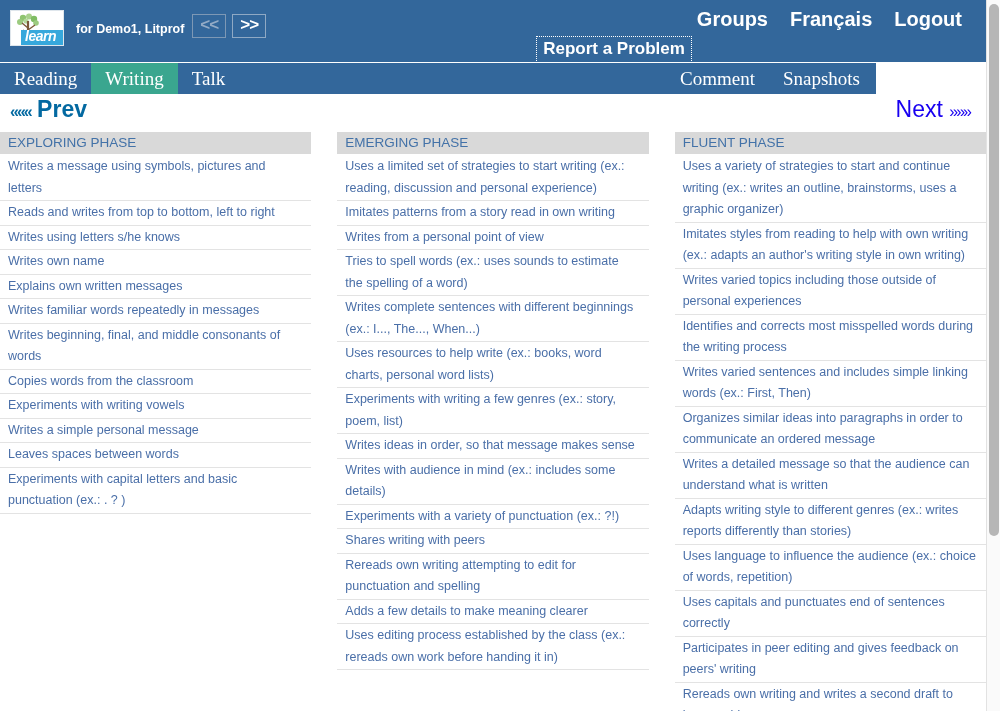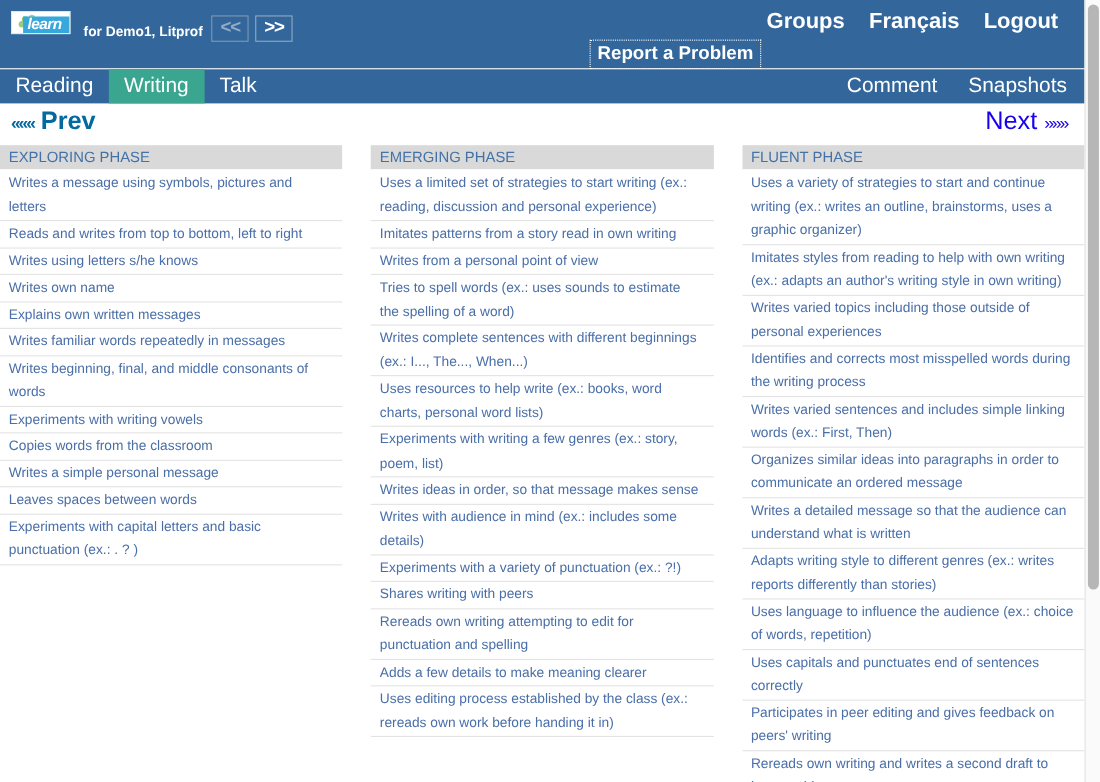--- a/index.html
+++ b/index.html
@@ -11,21 +11,21 @@
   }
   #app { position: relative; width: 1000px; height: 711px; background:#fff; }
 
   
   .topbar {
     position: absolute; left: 0; top: 0; width: 986px; height: 62px;
     background: #33679b;
     display: flex; align-items: flex-start;
   }
   .brand-logo {
-    width: 54px; height: 21px; margin: 10px 0 0 10px;
+    width: 54px; height: 36px; margin: 10px 0 0 10px;
     background: #ffffff; border: 1px solid #dfe6ec;
     position: relative; overflow: hidden; flex: 0 0 auto;
   }
   .brand-logo .tree-svg { position:absolute; left:3px; top:1px; }
   .brand-logo .learn-word {
     position: absolute; left: 12px; bottom: 2px;
     font-size: 14px; font-weight: bold; font-style: italic;
     color: #ffffff; letter-spacing: -0.5px; line-height: 14px;
     background: #37a8dc; padding: 0 3px 0 2px;
   }
@@ -58,22 +58,22 @@
   }
   .top-links span { cursor: pointer; }
   .report-problem {
     display: inline-block; margin-top: 5px;
     border: 1px dotted #ffffff; padding: 2px 6px 3px 6px;
     color: #ffffff; font-size: 17px; font-weight: bold; cursor: pointer;
   }
 
   
   .tabbar {
-    position: absolute; left: 0; top: 63px; width: 986px; height: 31px;
-    background: #33679b; display: flex; 
+    position: absolute; left: 0; top: 63px; width: 876px; height: 31px;
+    background: #33679b; display: flex;  font-family: Liberation Serif, serif;
   }
   .tab {
     color: #ffffff; font-size: 19px; height: 31px; line-height: 31px;
     padding: 0 14px; cursor: pointer; white-space: nowrap;
   }
   .tab.active { background: #3aa68f; }
   .tabbar .spacer { flex: 1 1 auto; }
   .tab.right { padding: 0 14px; }
   .tab.last { padding-right: 16px; }
 
@@ -185,22 +185,22 @@
     <div class="col">
       <div class="col-header">EXPLORING PHASE</div>
       <ul class="phase-list">
         <li>Writes a message using symbols, pictures and letters</li>
         <li>Reads and writes from top to bottom, left to right</li>
         <li>Writes using letters s/he knows</li>
         <li>Writes own name</li>
         <li>Explains own written messages</li>
         <li>Writes familiar words repeatedly in messages</li>
         <li>Writes beginning, final, and middle consonants of words</li>
+        <li>Copies words from the classroom</li>
         <li>Experiments with writing vowels</li>
-        <li>Copies words from the classroom</li>
         <li>Writes a simple personal message</li>
         <li>Leaves spaces between words</li>
         <li>Experiments with capital letters and basic punctuation (ex.: . ? )</li>
       </ul>
     </div>
 
     <div class="col">
       <div class="col-header">EMERGING PHASE</div>
       <ul class="phase-list">
         <li>Uses a limited set of strategies to start writing (ex.: reading, discussion and personal experience)</li>

